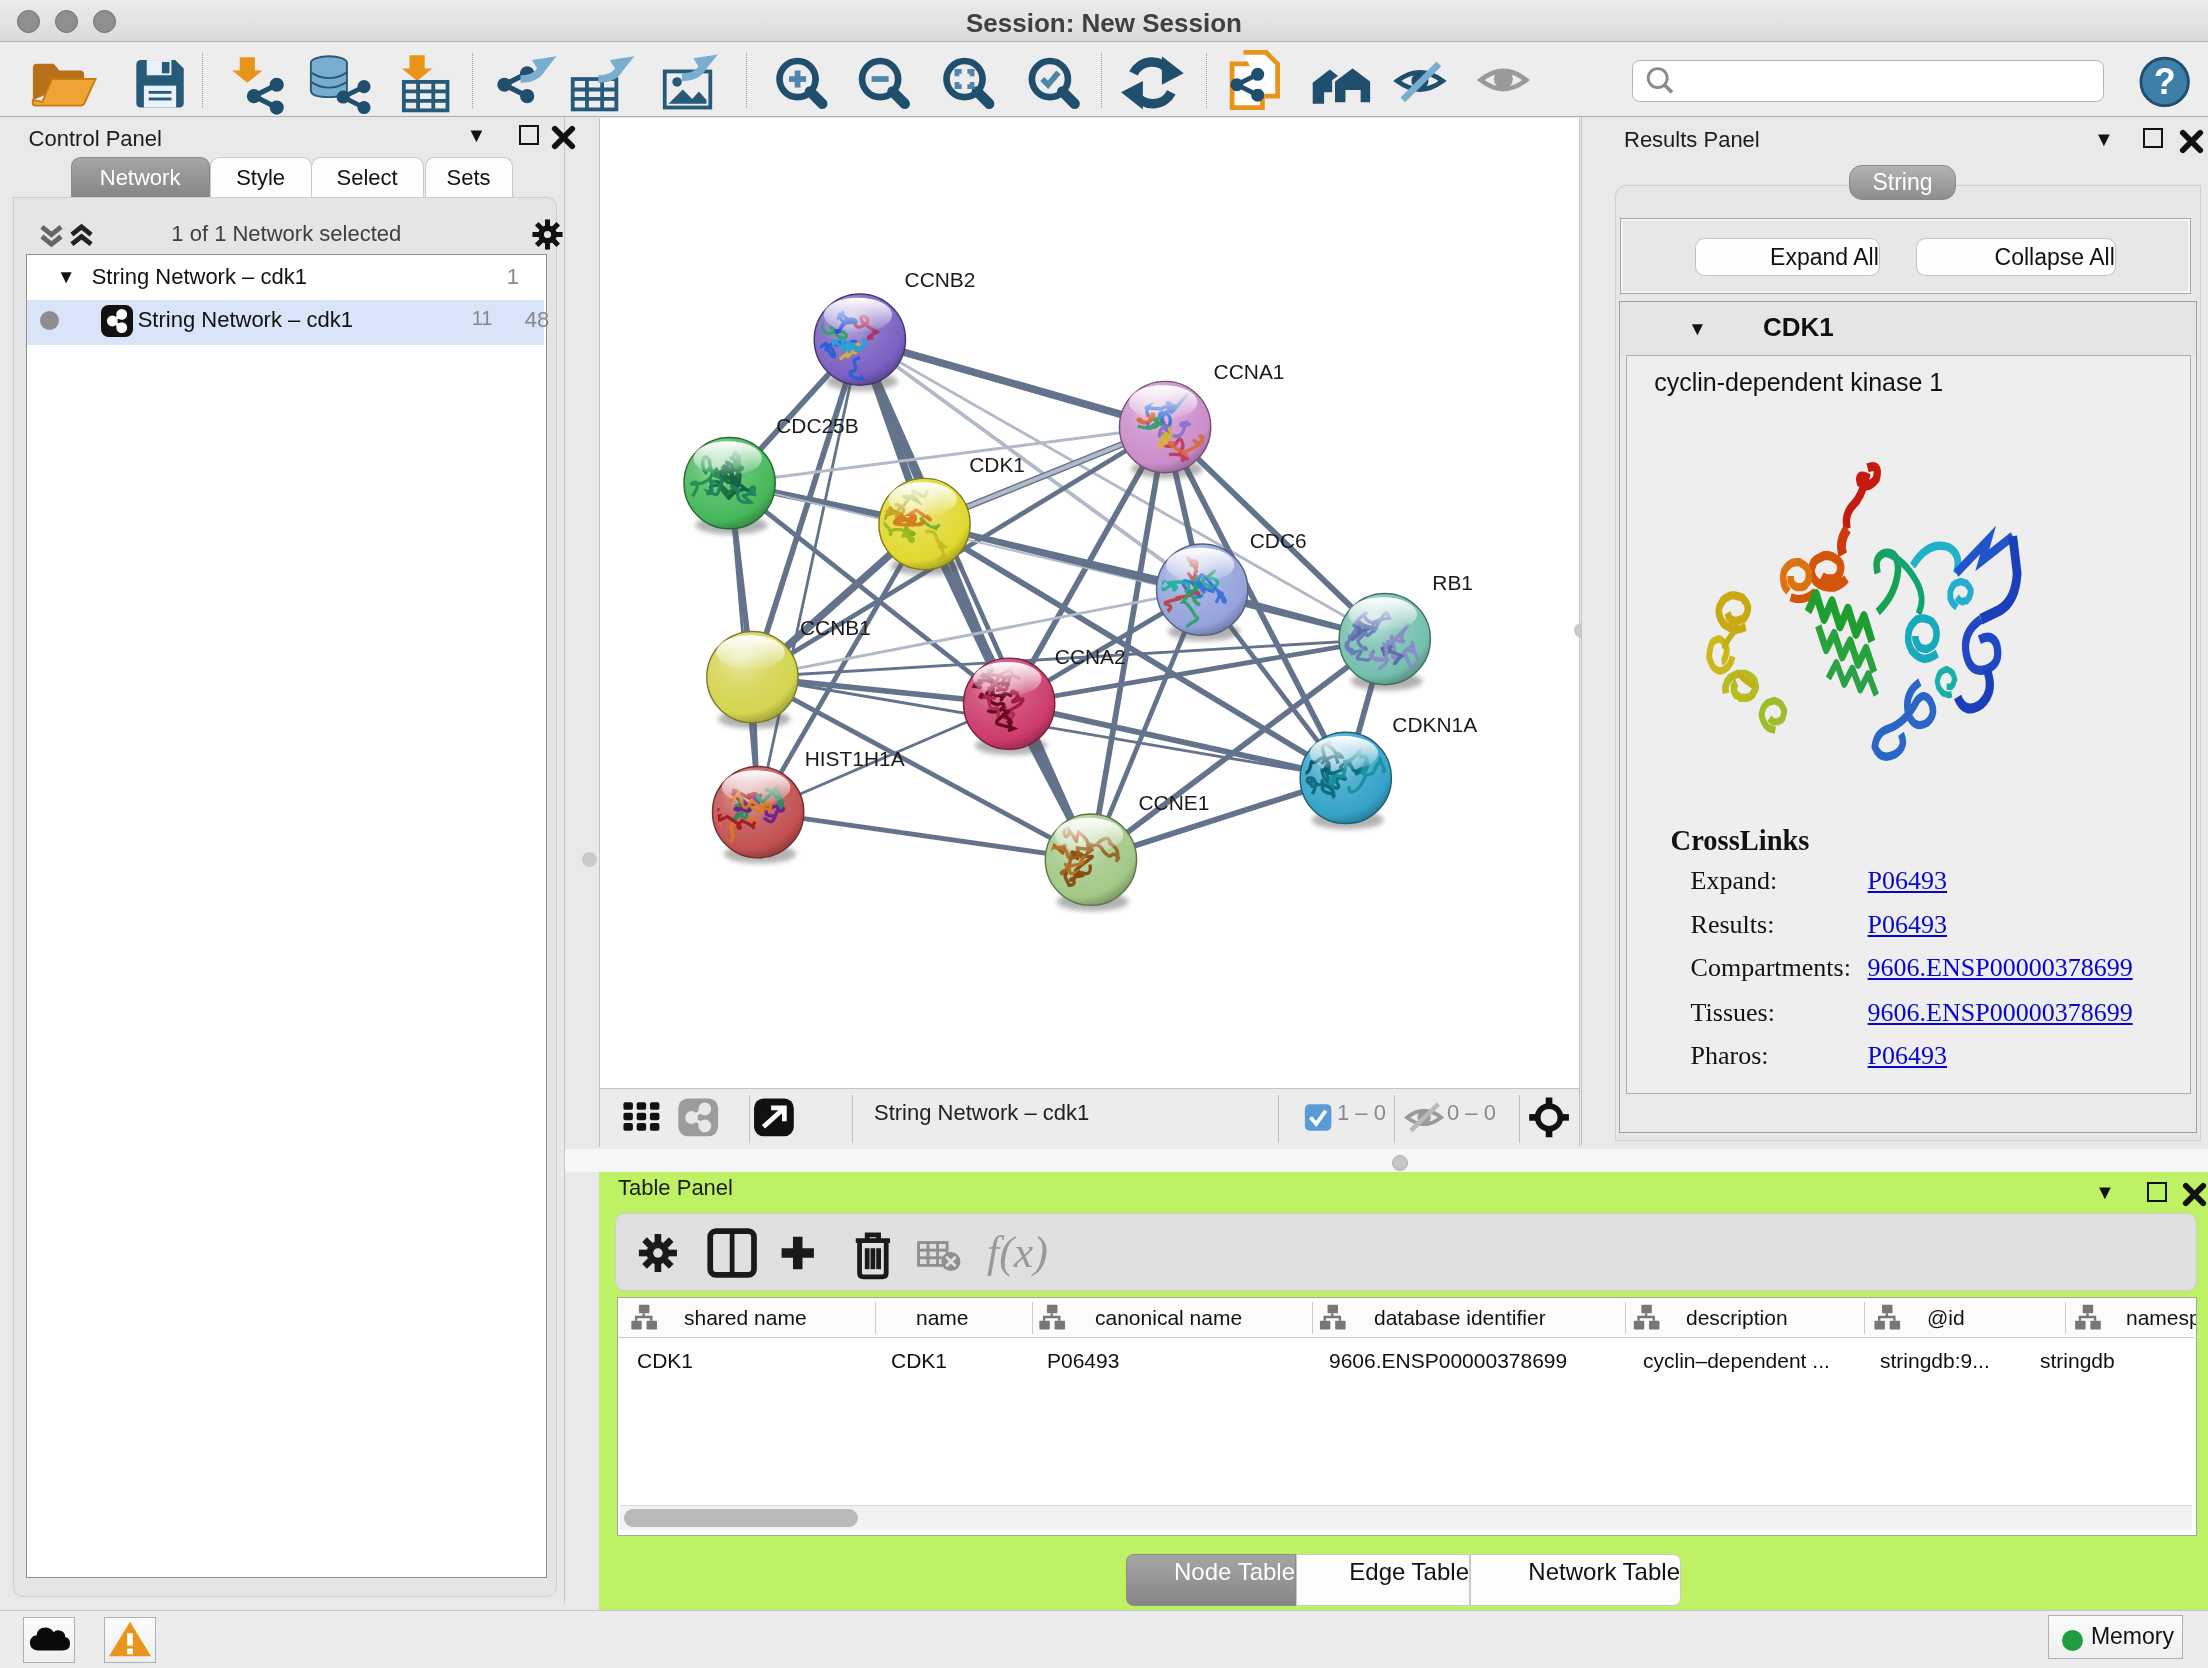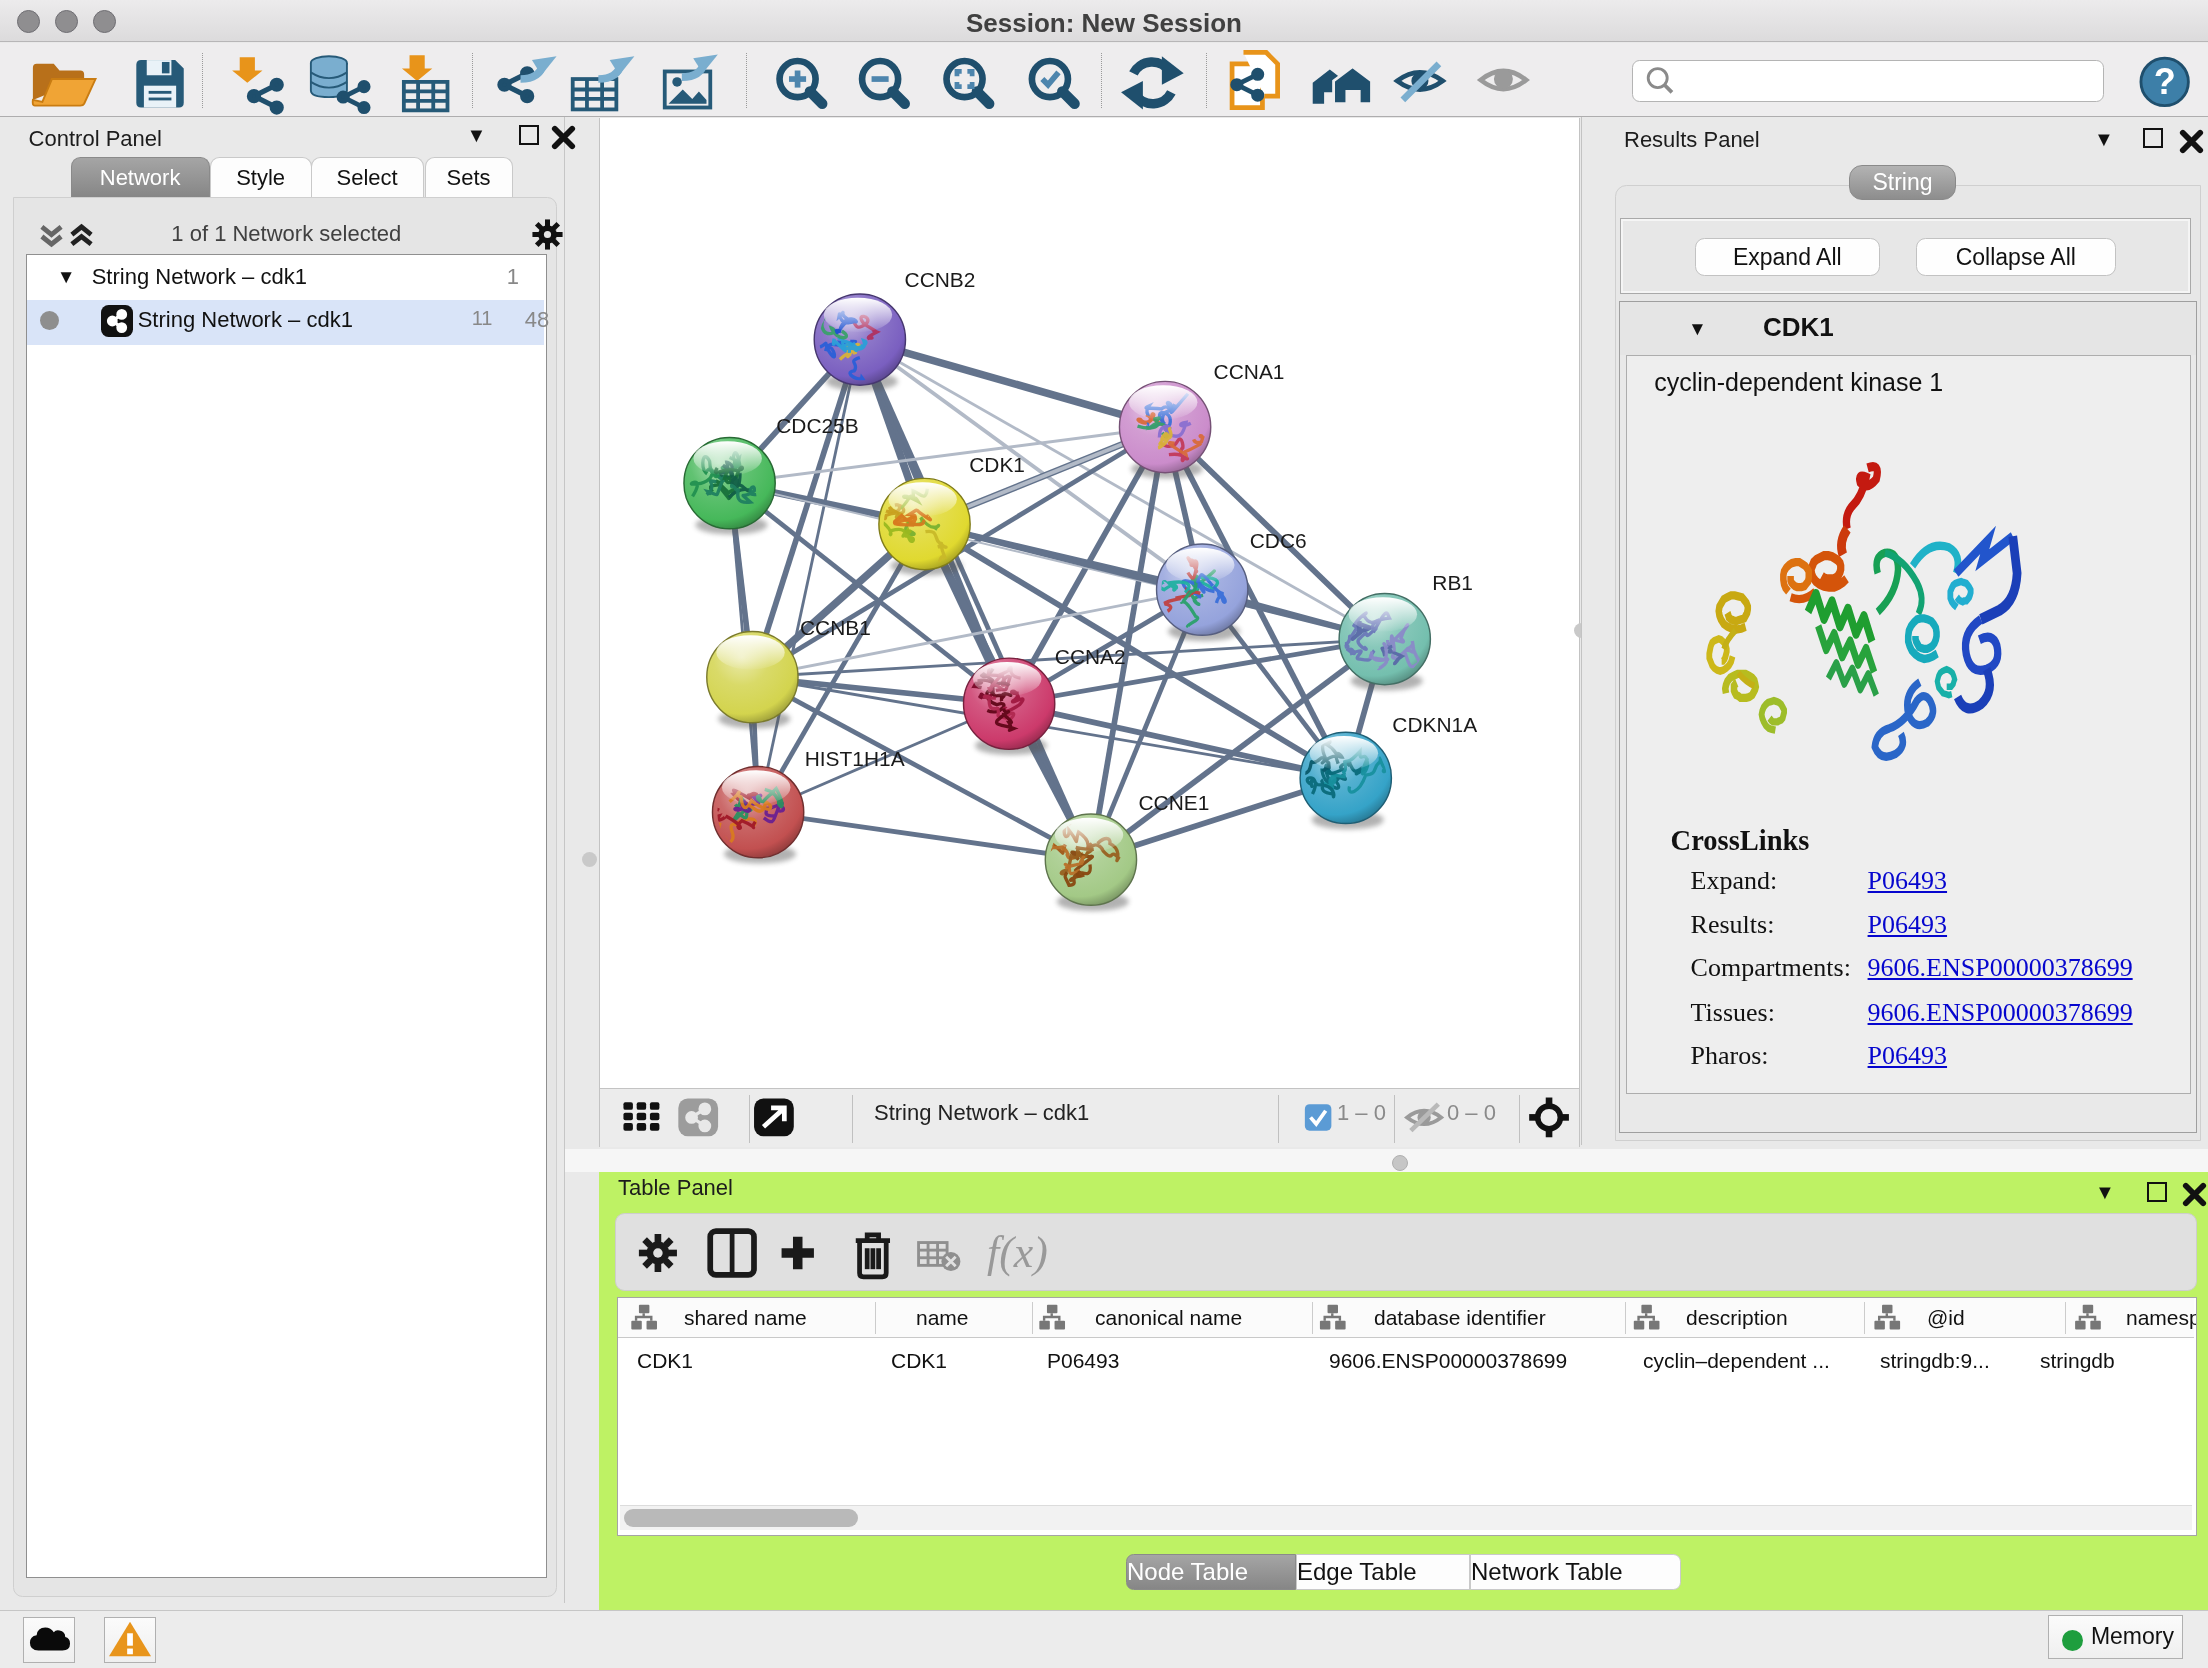--- a/index.html
+++ b/index.html
@@ -32,38 +32,38 @@
 
 #netcanvas { left:599px; top:118px; width:981px; height:970px; background:#fff; border-left:1px solid #c3c3c3; border-right:1px solid #c3c3c3; }
 #netbar { left:599px; top:1088px; width:981px; height:59px; background:#ececec; border:1px solid #c3c3c3; border-bottom:none; }
 .nbsep { top:5.7px; height:48px; width:0; border-left:1px solid #c0c0c0; }
 
 
 #rpanel { left:1581px; top:117px; width:628px; height:1028px; background:#e9e9e9; border-left:1px solid #c3c3c3; }
 #rpane { left:33px; top:68px; width:586px; height:956px; background:#e7e7e7; border:1px solid #cfcfcf; border-radius:11.4px 0 0 0; }
 #stringtab { left:267px; top:48px; width:107px; height:35px; background:linear-gradient(#b3b3b3,#8d8d8d); border:1px solid #8a8a8a; border-radius:13px; color:#fff; font-size:23px; text-align:center; line-height:33px; }
 #exppanel { left:3.8px; top:32px; width:571px; height:76px; border:1px solid #a9a9a9; box-shadow:inset 0 0 0 1.9px #f5f5f5; }
-.rbtn { top:19px; height:38px; background:#fefefe; border:1px solid #c2c2c2; border-radius:9.5px; font-size:23px; color:#111; text-align:center; line-height:36px; }
+.rbtn { top:19px; height:38px; background:#fefefe; border:1px solid #c2c2c2; border-radius:9.5px; font-size:23px; color:#111; text-align:right; line-height:36px; }
 #cdkpane { left:2.9px; top:115px; width:578px; height:832px; background:#e9e9e9; border:1px solid #9f9f9f; }
 #cdkhdr { left:0px; top:0px; width:576px; height:53px; background:#e5e5e5; }
 #cdkbody { left:5.7px; top:53px; width:565px; height:739px; background:#eeeeee; border:1px solid #adadad; }
 .serif { font-family:"Liberation Serif", serif; }
 .link { color:#0606ce; text-decoration:underline; }
 
 
 #tpanel { left:599px; top:1172px; width:1609px; height:438px; background:#bef264; }
 #ttoolbar { left:16px; top:41px; width:1582px; height:78px; background:#e0e0e0; border:1px solid #cdcdcd; border-radius:9.5px; }
 #ttable { left:18px; top:125px; width:1580px; height:239px; background:#fff; border:1.9px solid #a5a5a5; overflow:hidden; }
 #thead { left:0; top:0; width:1576px; height:40px; background:#fbfbfb; border-bottom:1px solid #c9c9c9; }
 .thsep { top:3.8px; height:32px; width:0; border-left:1px solid #cccccc; }
 .th { font-size:21px; color:#111; top:7.6px; }
 .td { font-size:21px; color:#111; top:51px; }
 #hscroll { left:1.9px; top:207px; width:1572px; height:25px; background:#f2f2f2; border-top:1px solid #dcdcdc; }
 #hthumb { left:3.8px; top:2.9px; width:234px; height:18px; background:#b9b9b9; border-radius:9.5px; }
-.btab { top:382px; height:36px; border:1px solid #c9c9c9; background:#fdfdfd; font-size:24px; color:#111; text-align:left; line-height:38px; }
+.btab { top:382px; height:52px; border:1px solid #c9c9c9; background:#fdfdfd; font-size:24px; color:#111; text-align:right; line-height:38px; }
 .btabsel { background:linear-gradient(#a5a5a5,#868686); color:#fff; border-color:#8a8a8a; }
 
 
 #statusbar { left:0; top:1610px; width:2208px; height:58px; background:#ececec; border-top:1px solid #c6c6c6; }
 .sbtn { top:5.7px; height:46px; background:linear-gradient(#fbfbfb,#efefef); border:1.9px solid #b0b0b0; }
 #membtn { left:2048px; top:3.8px; width:135px; height:44px; background:linear-gradient(#fbfbfb,#efefef); border:1.9px solid #b0b0b0; font-size:23px; color:#111; }
 </style>
 </head>
 <body>
 <div id="root">

